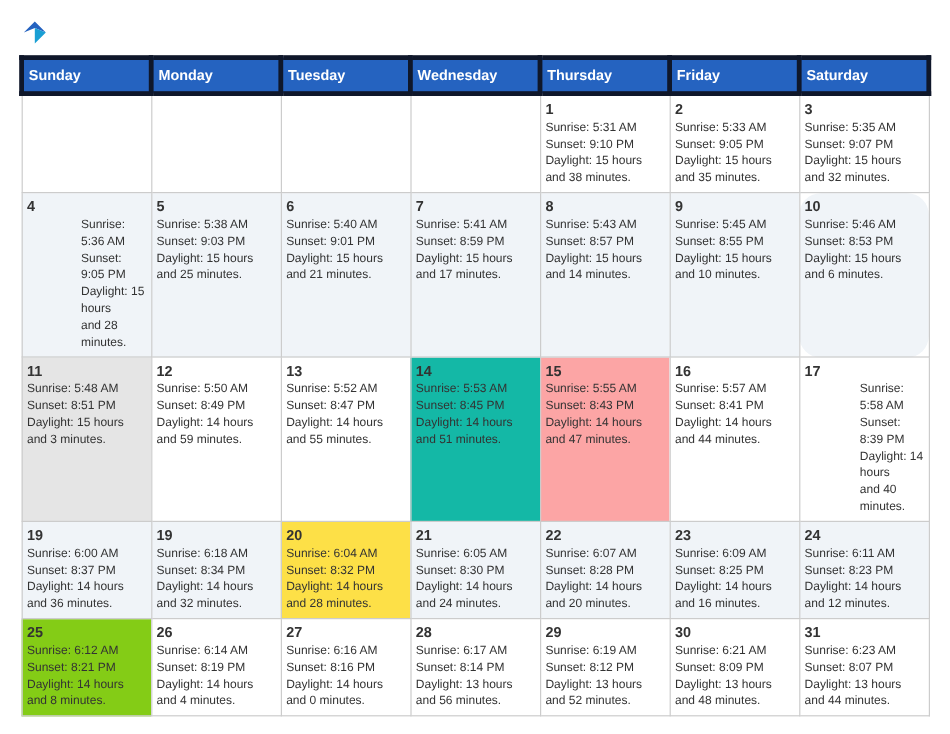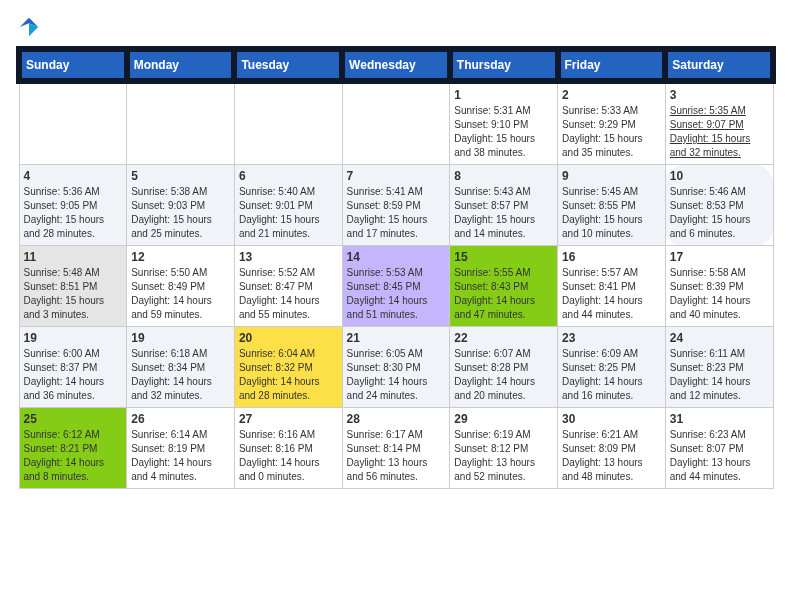--- a/index.html
+++ b/index.html
@@ -52,21 +52,21 @@
       width: 100%;
       border-collapse: collapse;
       font-size: 11px;
     }
     .calendar th {
       background: #2563c0;
       color: #fff;
       padding: 6px 4px;
       text-align: left;
       font-size: 12px;
-      border: 6px solid #0f172a;
+      border: 4px solid #0f172a;
     }
     .calendar td {
       border: 1px solid #ccc;
       vertical-align: top;
       padding: 4px;
       width: calc(100% / 7);
       height: 80px;
       background: #fff;
     }
     .calendar tr:nth-child(even) td {
@@ -134,36 +134,36 @@
         <td style="background: rgb(255, 255, 255);">
           <span class="day-number">1</span>
           <div class="day-info" style="white-space: pre-line;">Sunrise: 5:31 AM
 Sunset: 9:10 PM
 Daylight: 15 hours
 and 38 minutes.</div>
         </td>
         <td style="background: rgb(255, 255, 255);">
           <span class="day-number">2</span>
           <div class="day-info" style="white-space: pre-line;">Sunrise: 5:33 AM
-Sunset: 9:29 PM
+Sunset: 9:05 PM
 Daylight: 15 hours
 and 35 minutes.</div>
         </td>
         <td style="background: rgb(255, 255, 255);">
           <span class="day-number">3</span>
-          <div class="day-info" style="white-space: pre-line; text-decoration: underline;">Sunrise: 5:35 AM
+          <div class="day-info" style="white-space: pre-line;">Sunrise: 5:35 AM
 Sunset: 9:07 PM
 Daylight: 15 hours
 and 32 minutes.</div>
         </td>
       </tr>
       <tr>
         <td style="background: rgb(240, 244, 248);">
           <span class="day-number">4</span>
-          <div class="day-info" style="white-space: pre-line;">Sunrise: 5:36 AM
+          <div class="day-info" style="white-space: pre-line; margin-left: 45px;">Sunrise: 5:36 AM
 Sunset: 9:05 PM
 Daylight: 15 hours
 and 28 minutes.</div>
         </td>
         <td style="background: rgb(240, 244, 248);">
           <span class="day-number">5</span>
           <div class="day-info" style="white-space: pre-line;">Sunrise: 5:38 AM
 Sunset: 9:03 PM
 Daylight: 15 hours
 and 25 minutes.</div>
@@ -219,44 +219,44 @@
 Daylight: 14 hours
 and 59 minutes.</div>
         </td>
         <td style="background: rgb(255, 255, 255);">
           <span class="day-number">13</span>
           <div class="day-info" style="white-space: pre-line;">Sunrise: 5:52 AM
 Sunset: 8:47 PM
 Daylight: 14 hours
 and 55 minutes.</div>
         </td>
-        <td style="background: #c4b5fd;">
+        <td style="background: #14b8a6;">
           <span class="day-number">14</span>
           <div class="day-info" style="white-space: pre-line;">Sunrise: 5:53 AM
 Sunset: 8:45 PM
 Daylight: 14 hours
 and 51 minutes.</div>
         </td>
-        <td style="background: #84cc16;">
+        <td style="background: #fca5a5;">
           <span class="day-number">15</span>
           <div class="day-info" style="white-space: pre-line;">Sunrise: 5:55 AM
 Sunset: 8:43 PM
 Daylight: 14 hours
 and 47 minutes.</div>
         </td>
         <td style="background: rgb(255, 255, 255);">
           <span class="day-number">16</span>
           <div class="day-info" style="white-space: pre-line;">Sunrise: 5:57 AM
 Sunset: 8:41 PM
 Daylight: 14 hours
 and 44 minutes.</div>
         </td>
         <td style="background: rgb(255, 255, 255);">
           <span class="day-number">17</span>
-          <div class="day-info" style="white-space: pre-line;">Sunrise: 5:58 AM
+          <div class="day-info" style="white-space: pre-line; margin-left: 46px;">Sunrise: 5:58 AM
 Sunset: 8:39 PM
 Daylight: 14 hours
 and 40 minutes.</div>
         </td>
       </tr>
       <tr>
         <td style="background: rgb(240, 244, 248);">
           <span class="day-number">19</span>
           <div class="day-info" style="white-space: pre-line;">Sunrise: 6:00 AM
 Sunset: 8:37 PM

